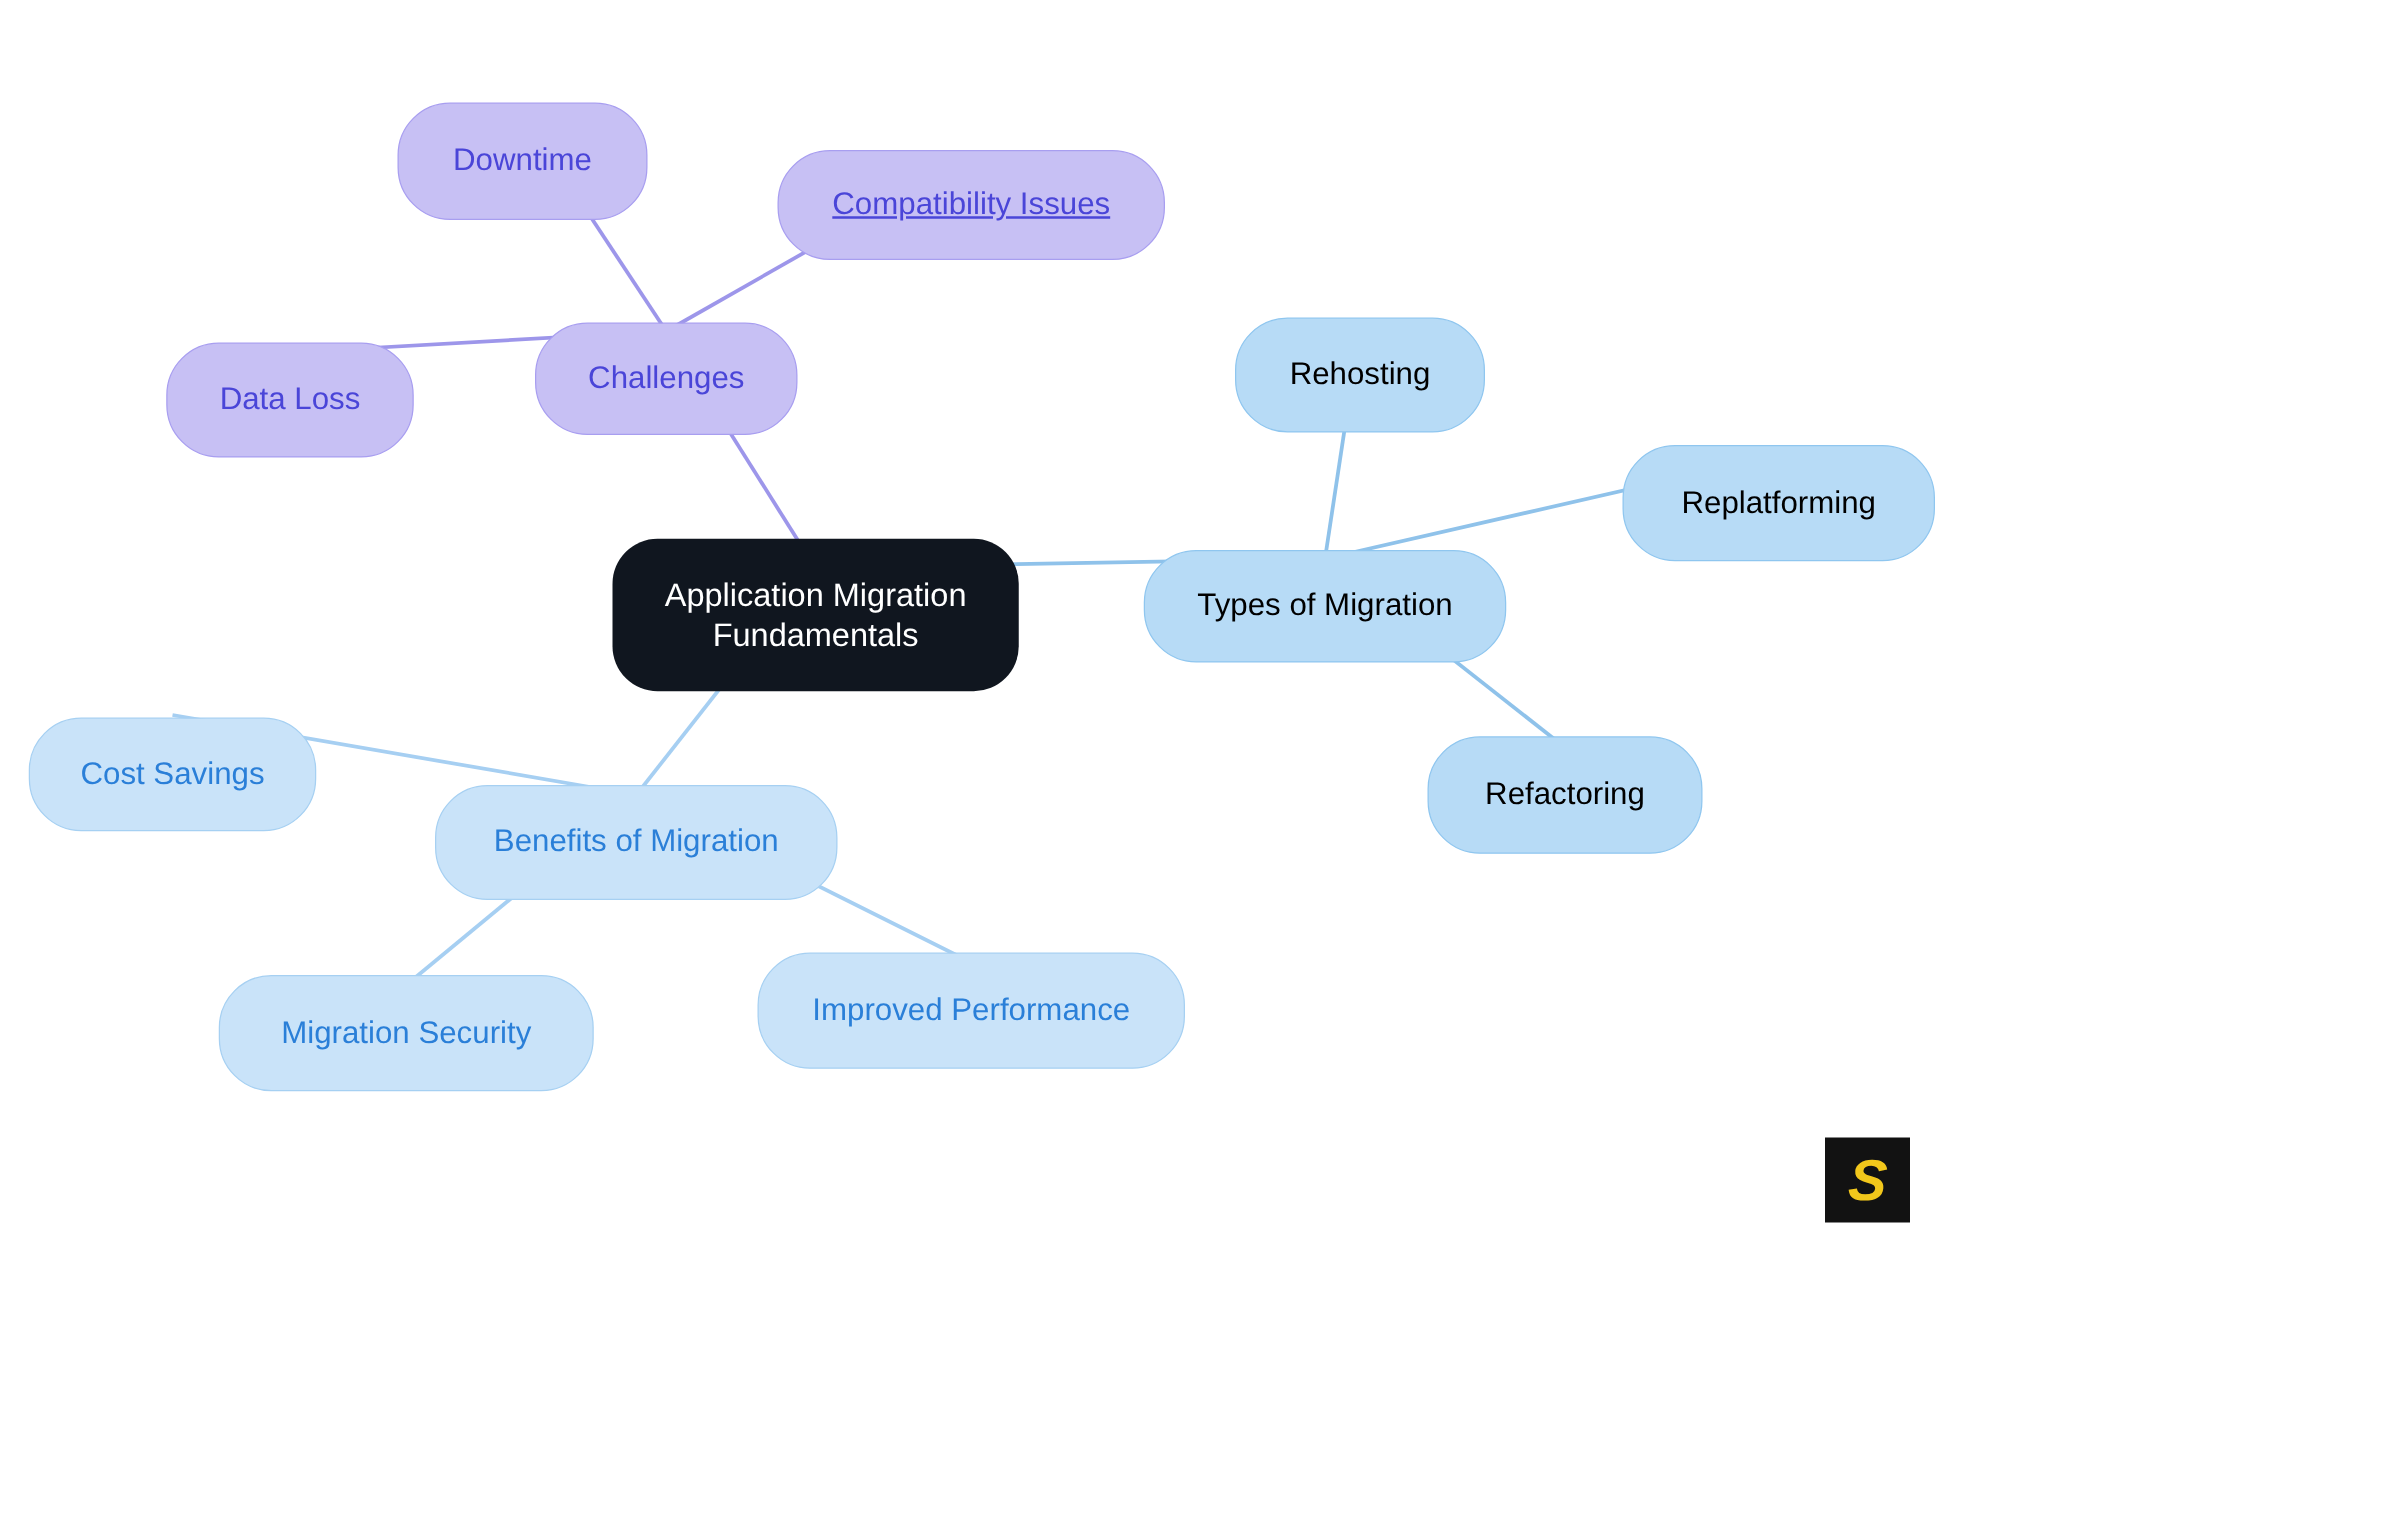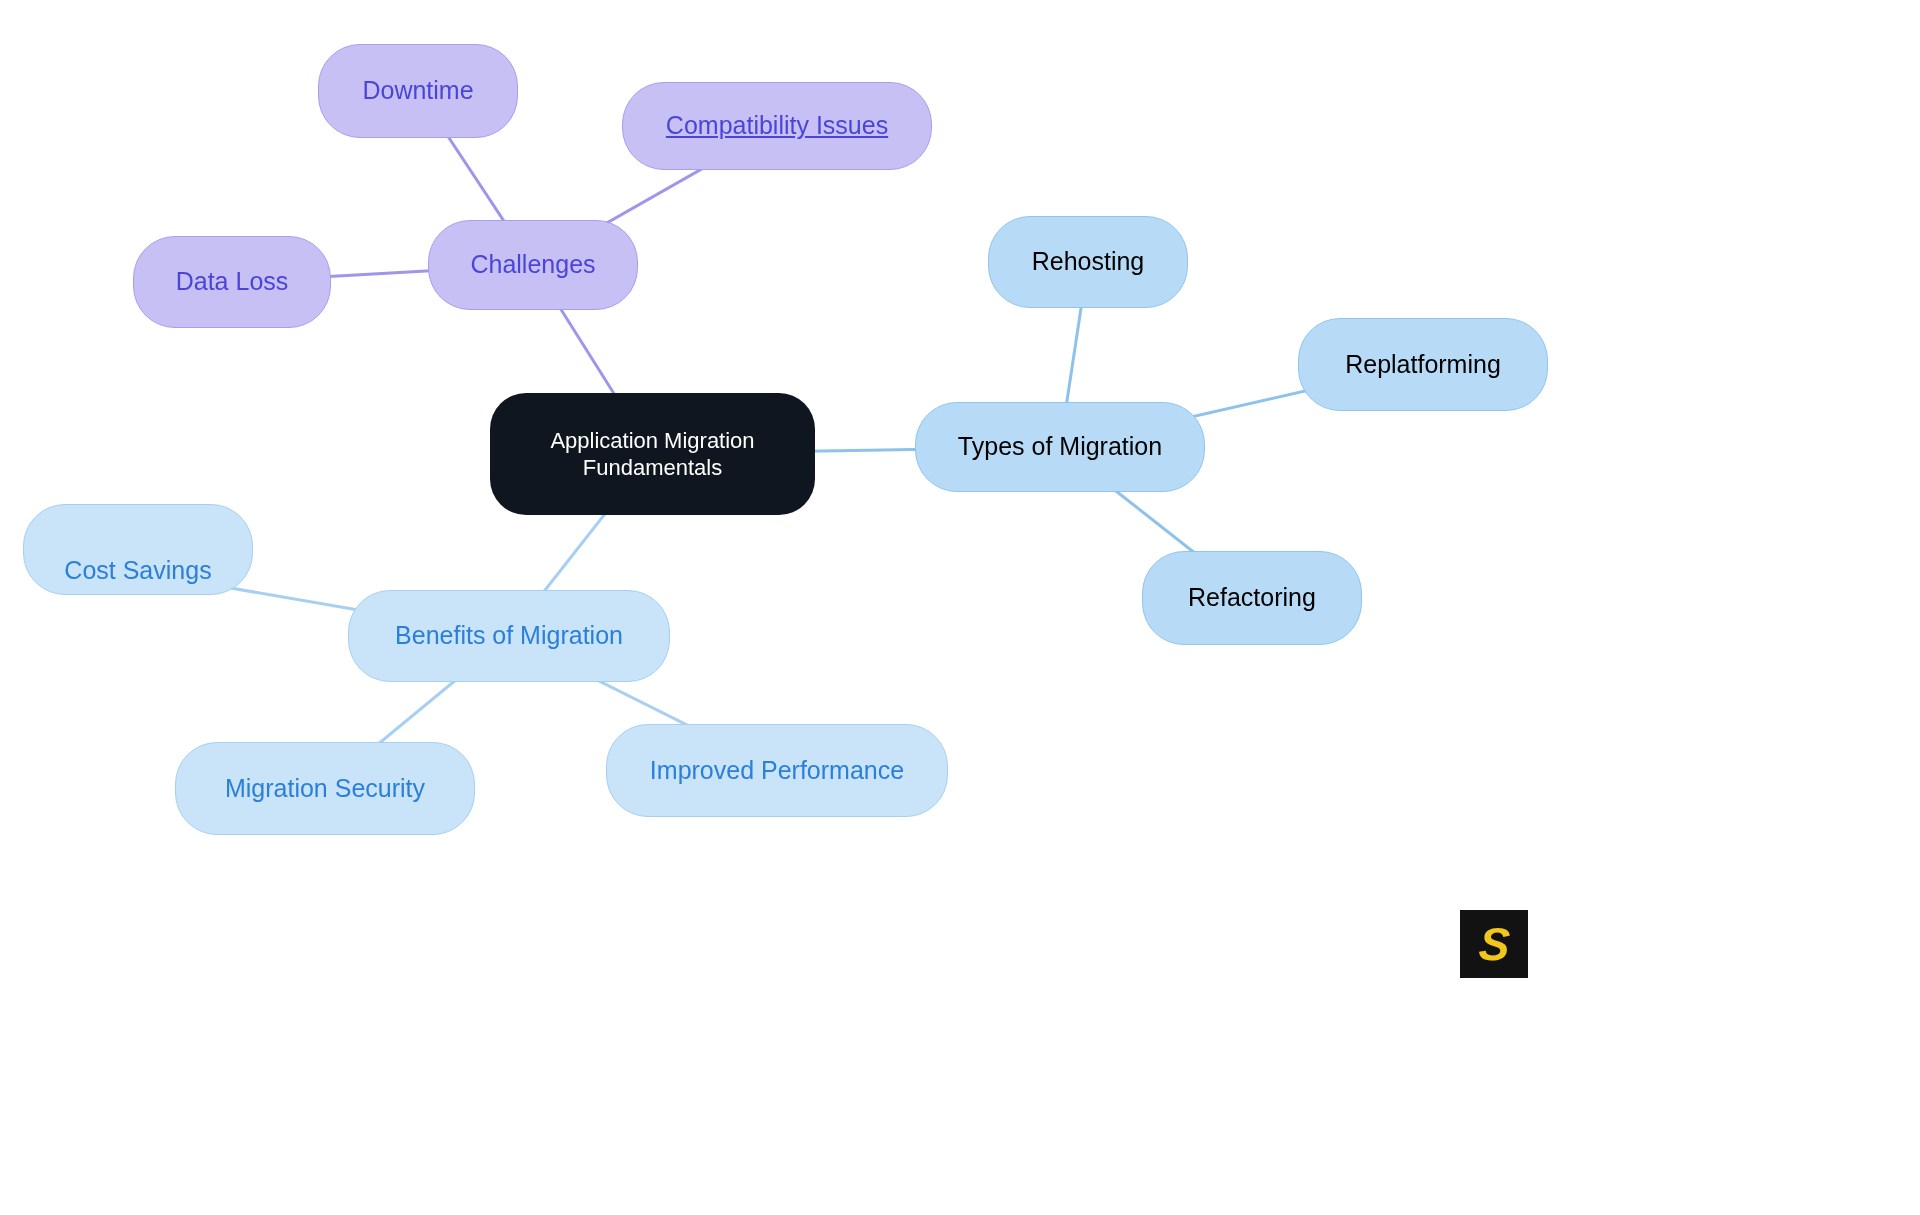--- a/index.html
+++ b/index.html
@@ -22,26 +22,27 @@
     z-index: 2;
     display: flex;
     align-items: center;
     justify-content: center;
     text-align: center;
     box-sizing: border-box;
     border-radius: 42px;
     font-size: 25px;
     line-height: 1.25;
     padding: 8px 18px;
+    margin-top: 38px;
   }
   .node.central {
     background: #10161f;
     color: #ffffff;
     border-radius: 36px;
-    font-size: 22px;
+    font-size: 26px;
     font-weight: 500;
   }
   .node.purple {
     background: #c7c0f4;
     border: 1.5px solid #a89ef0;
     color: #4a45d8;
   }
   .node.blue {
     background: #b7dbf6;
     border: 1.5px solid #8fc6ef;
@@ -119,21 +120,21 @@
   <div class="node blue" style="left:1298px; top:318px; width:250px; height:93px;">
     <span>Replatforming</span>
   </div>
   <div class="node lightblue" style="left:348px; top:590px; width:322px; height:92px;">
     <span>Benefits of Migration</span>
   </div>
 
   <div class="node blue" style="left:1142px; top:551px; width:220px; height:94px;">
     <span>Refactoring</span>
   </div>
-  <div class="node lightblue" style="left:23px; top:504px; width:230px; height:91px;align-items:flex-end;">
+  <div class="node lightblue" style="left:23px; top:536px; width:230px; height:91px;">
     <span>Cost Savings</span>
   </div>
   <div class="node lightblue" style="left:175px; top:742px; width:300px; height:93px;">
     <span>Migration Security</span>
   </div>
   <div class="node lightblue" style="left:606px; top:724px; width:342px; height:93px;">
     <span>Improved Performance</span>
   </div>
 
   <div class="logo">

